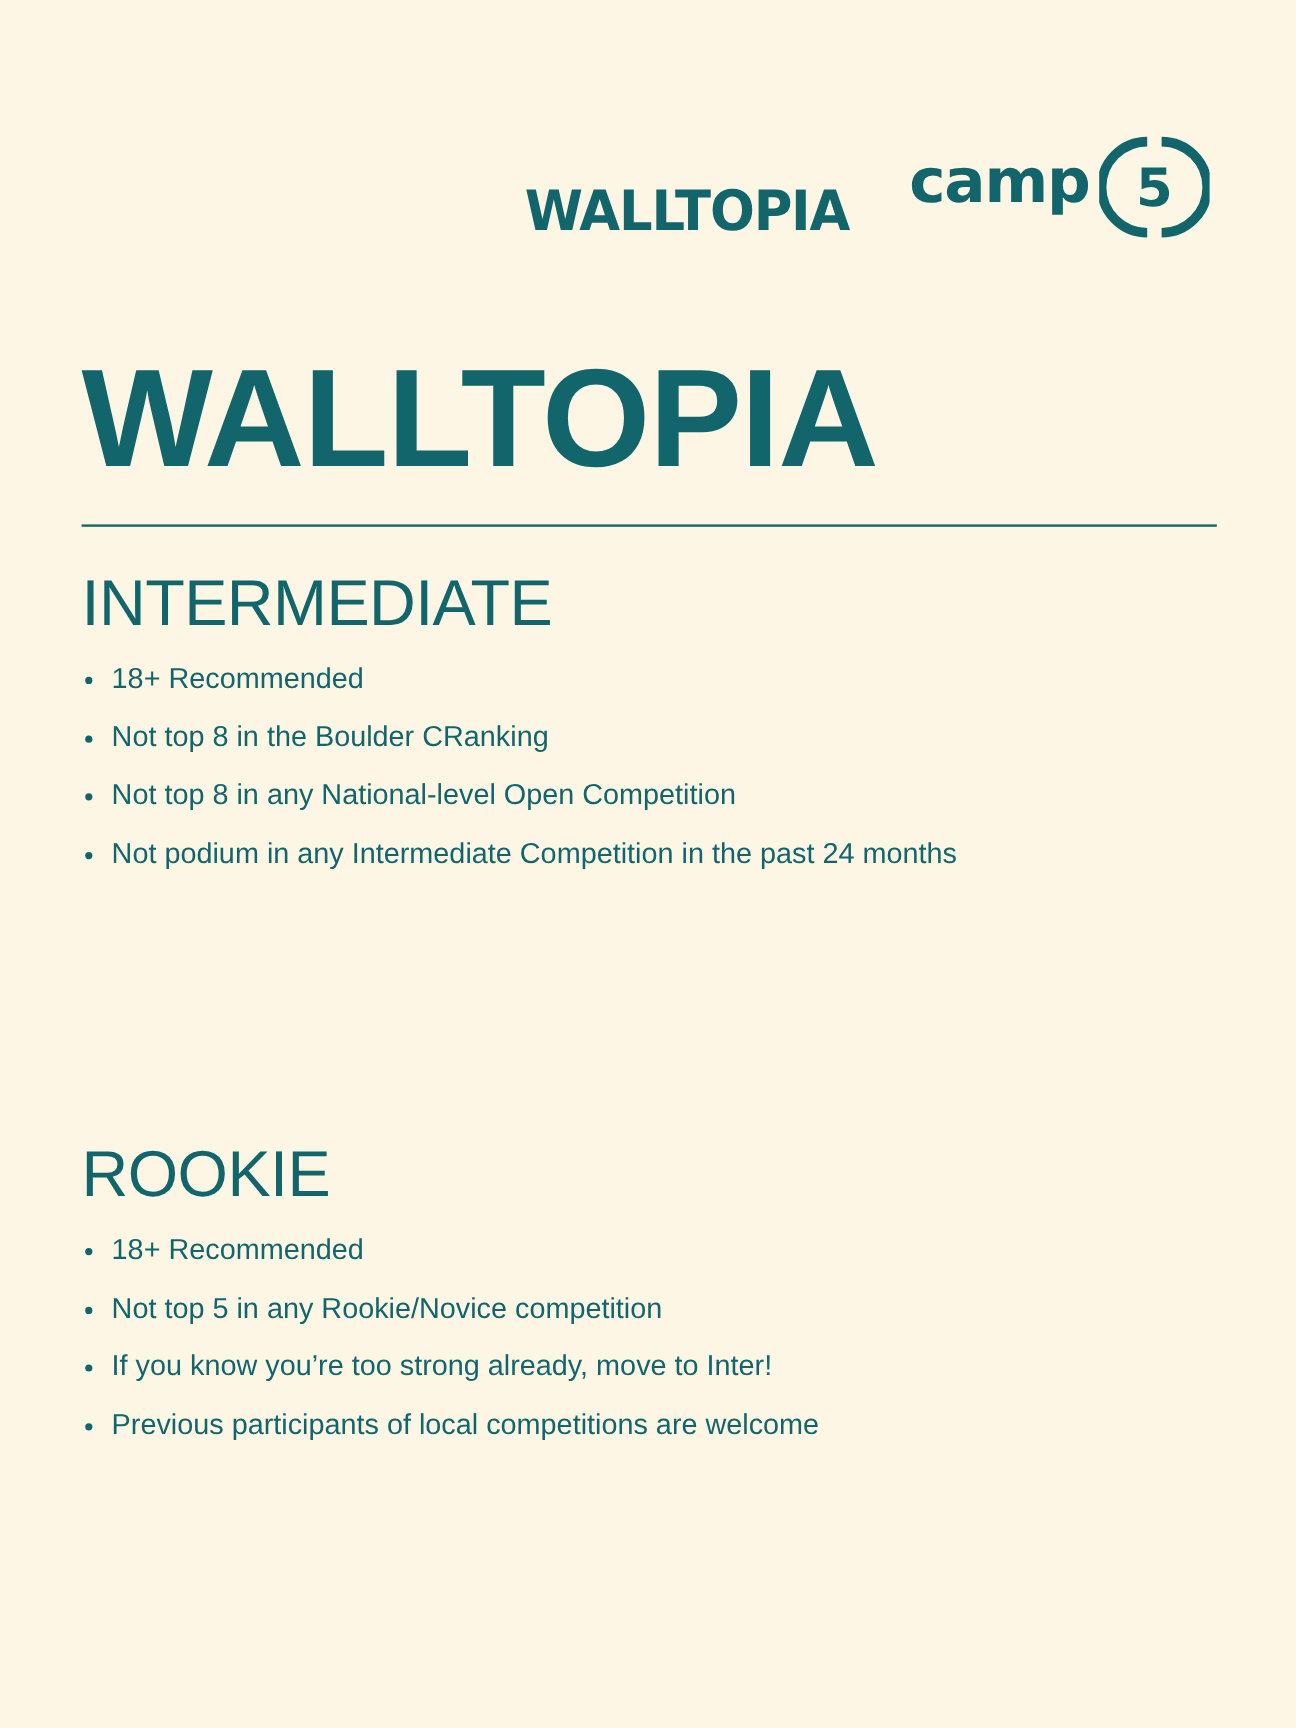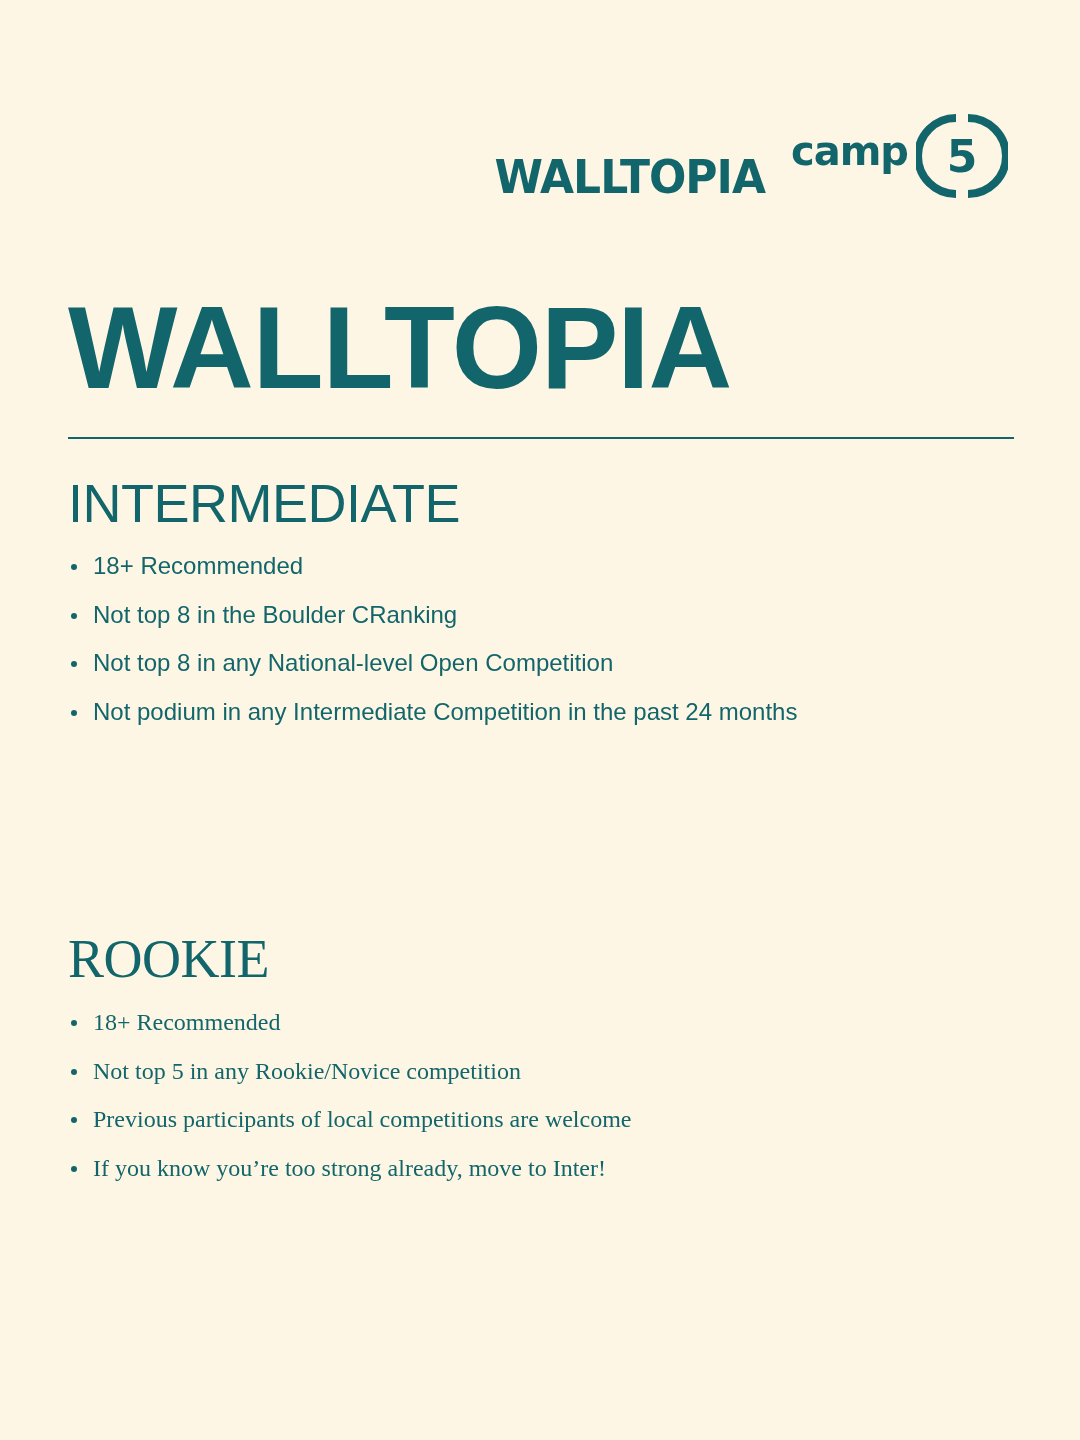--- a/index.html
+++ b/index.html
@@ -1,20 +1,20 @@
 <!DOCTYPE html>
 <html><head>
 <meta charset="utf-8">
 <style>
   html,body{margin:0;padding:0;}
   body{width:1080px;height:1440px;background:#FEF6E4;color:#12666B;font-family:"Liberation Sans",sans-serif;position:relative;overflow:hidden;}
   .logos{position:absolute;top:110px;right:72px;height:92px;display:flex;align-items:flex-end;gap:26px;}
   .walltopia{font-family:"DejaVu Sans",sans-serif;font-weight:900;font-size:44px;letter-spacing:-1px;transform:scaleY(1.05);}
   .camp{display:flex;align-items:center;gap:8px;}
-  .camp-word{font-family:"DejaVu Sans",sans-serif;font-size:40px;font-weight:600;letter-spacing:-1px;margin-top:-10px;}
+  .camp-word{font-family:"DejaVu Sans",sans-serif;font-size:51px;font-weight:600;letter-spacing:-1px;margin-top:-10px;margin-left:24px;}
   .five{position:relative;width:92px;height:92px;}
   .five svg{width:92px;height:92px;}
   .title{position:absolute;left:68px;top:290px;font-size:116px;font-weight:700;letter-spacing:-1px;line-height:1;}
   .rule{position:absolute;left:68px;top:437px;width:946px;height:2px;background:#12666B;}
   .section{position:absolute;left:68px;}
   .sec-title{font-size:54px;font-weight:400;line-height:1;margin:0 0 12px 0;letter-spacing:-0.5px;}
   ul{list-style:none;margin:0;padding:0;}
   li{position:relative;padding-left:25px;font-size:24px;line-height:48.5px;}
   li::before{content:"";position:absolute;left:3px;top:22px;width:6px;height:6px;border-radius:50%;background:#12666B;}
 </style>
@@ -41,21 +41,21 @@
 <div class="section" style="top:476px;width:950px;">
   <h2 class="sec-title">INTERMEDIATE</h2>
   <ul>
     <li>18+ Recommended</li>
     <li>Not top 8 in the Boulder CRanking</li>
     <li>Not top 8 in any National-level Open Competition</li>
     <li style="width:900px;">Not podium in any Intermediate Competition in the past 24 months</li>
   </ul>
 </div>
 
-<div class="section" style="top:932px;width:950px;font-family:Liberation Serif, serif;">
+<div class="section" style="top:952px;width:950px;">
   <h2 class="sec-title">ROOKIE</h2>
   <ul>
     <li>18+ Recommended</li>
     <li>Not top 5 in any Rookie/Novice competition</li>
+    <li>If you know you’re too strong already, move to Inter!</li>
     <li style="width:760px;">Previous participants of local competitions are welcome</li>
-    <li>If you know you’re too strong already, move to Inter!</li>
   </ul>
 </div>
 
 </body></html>

